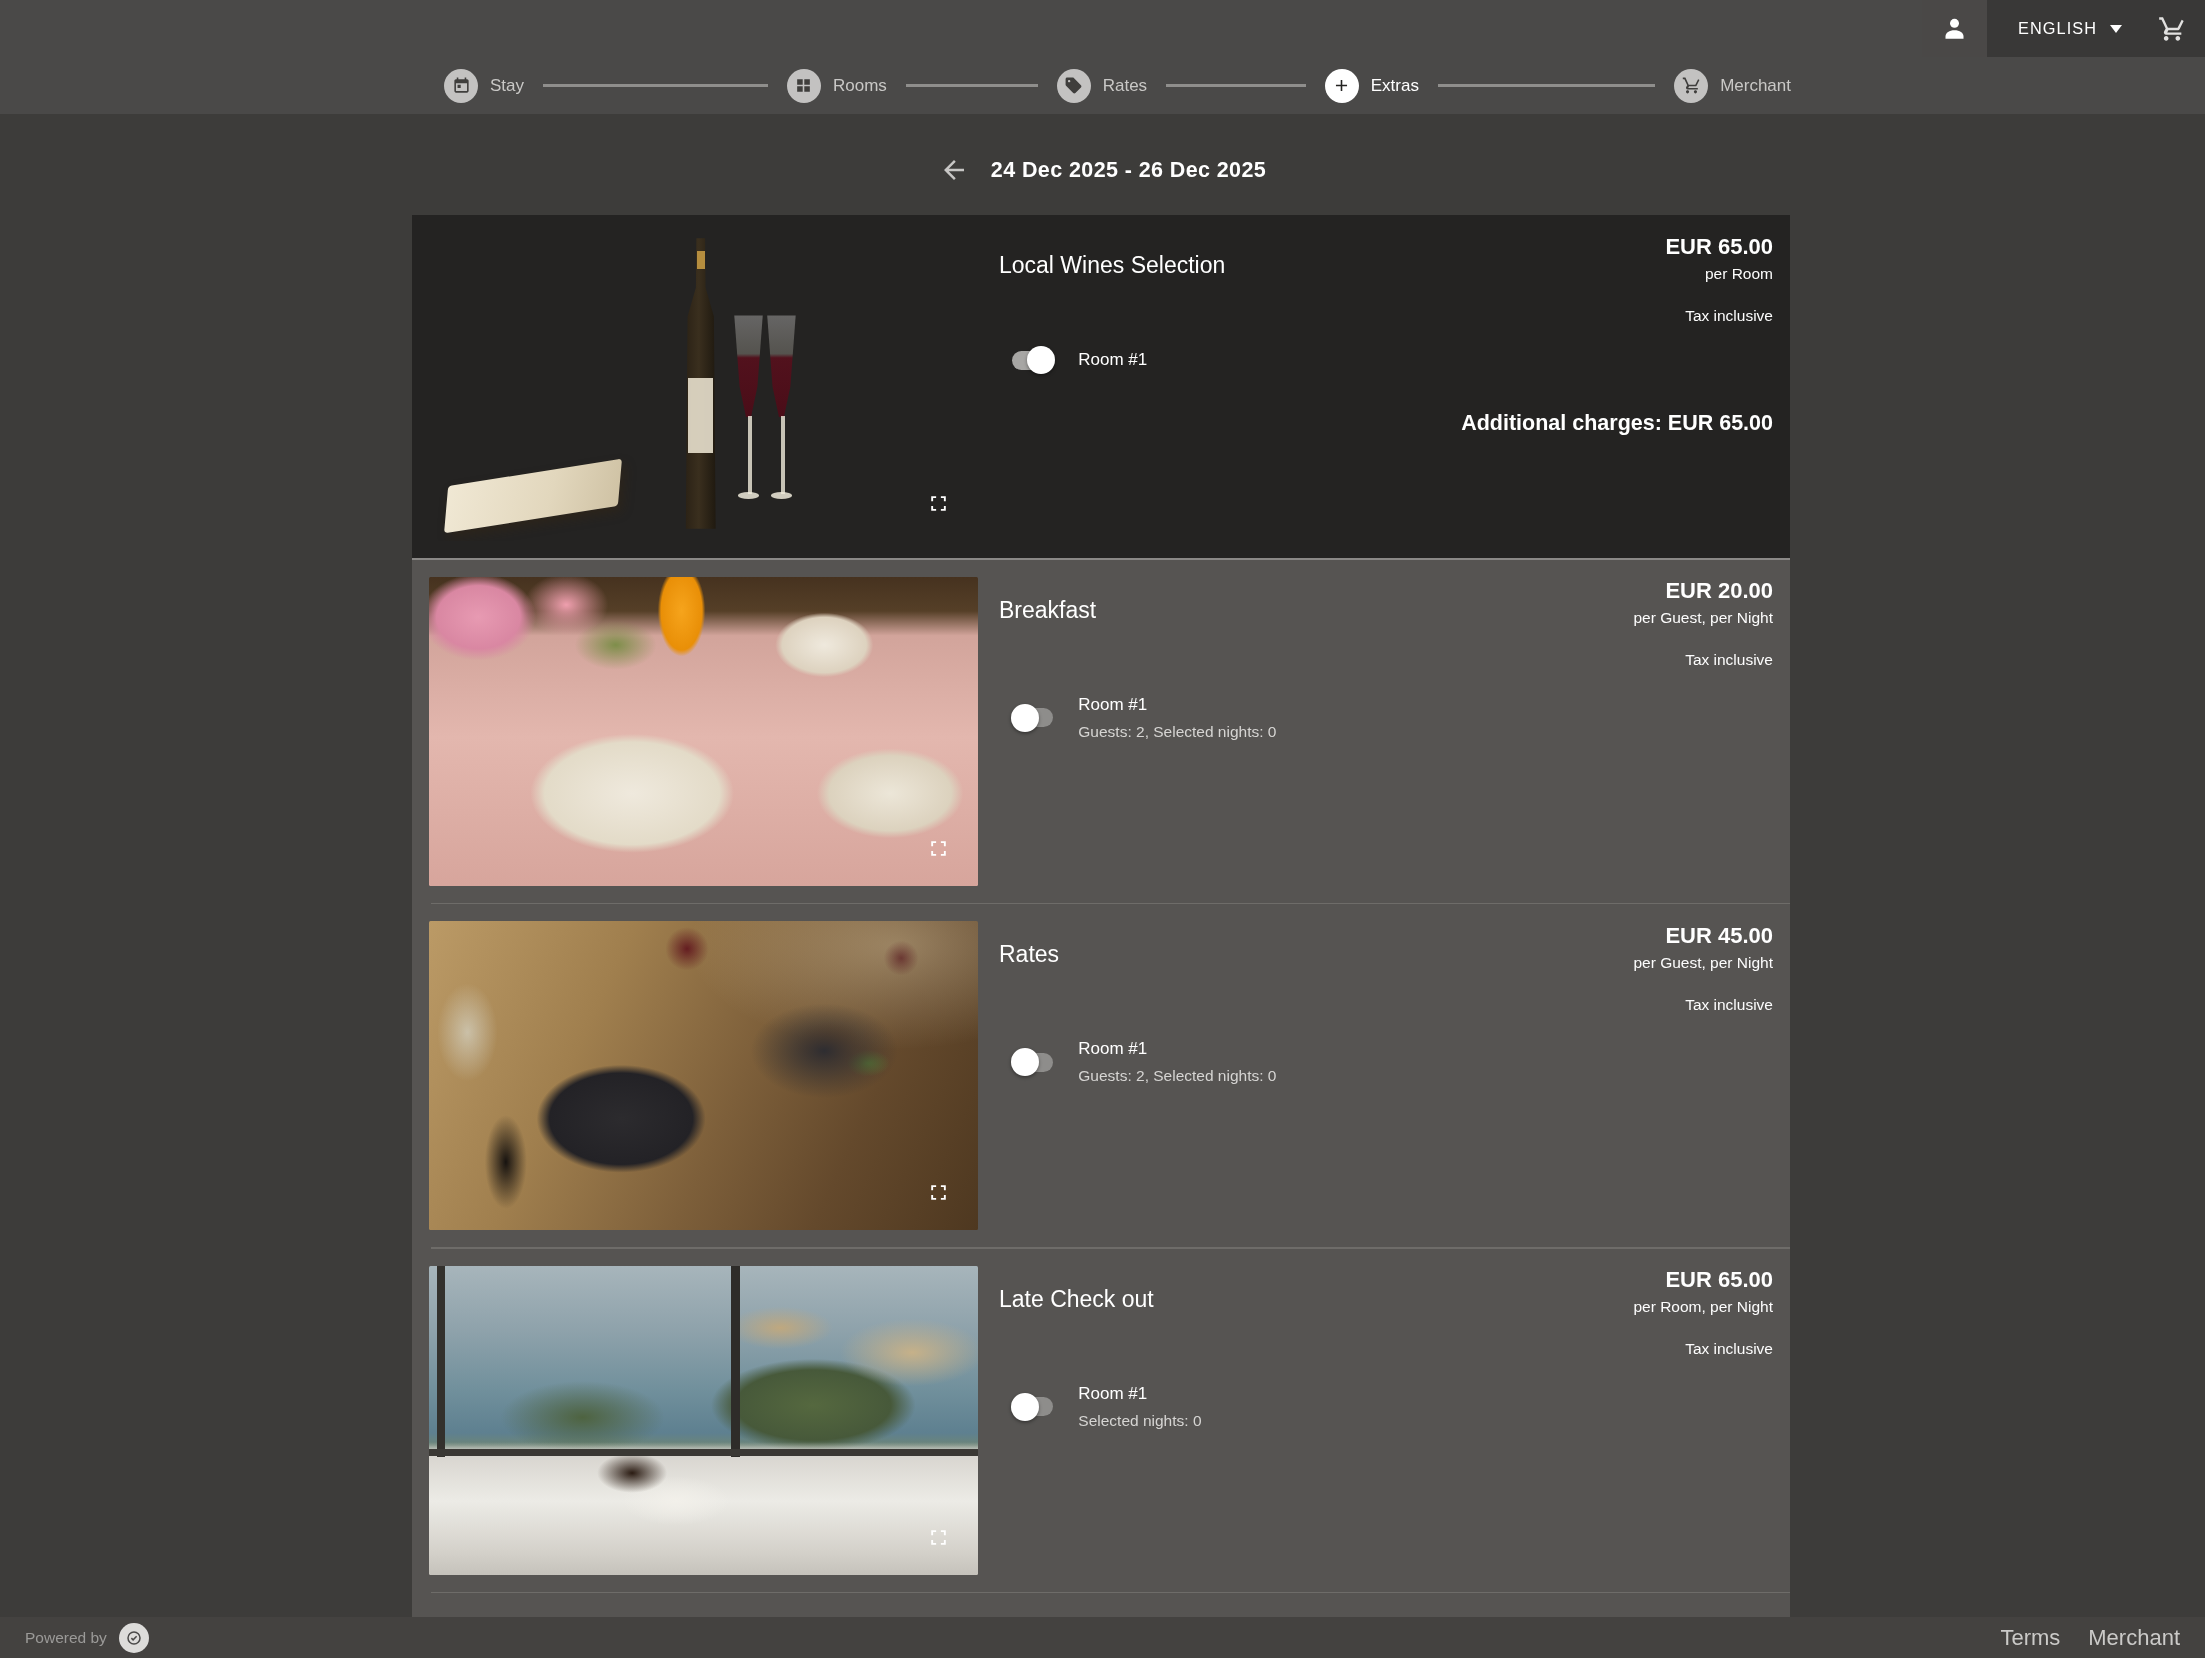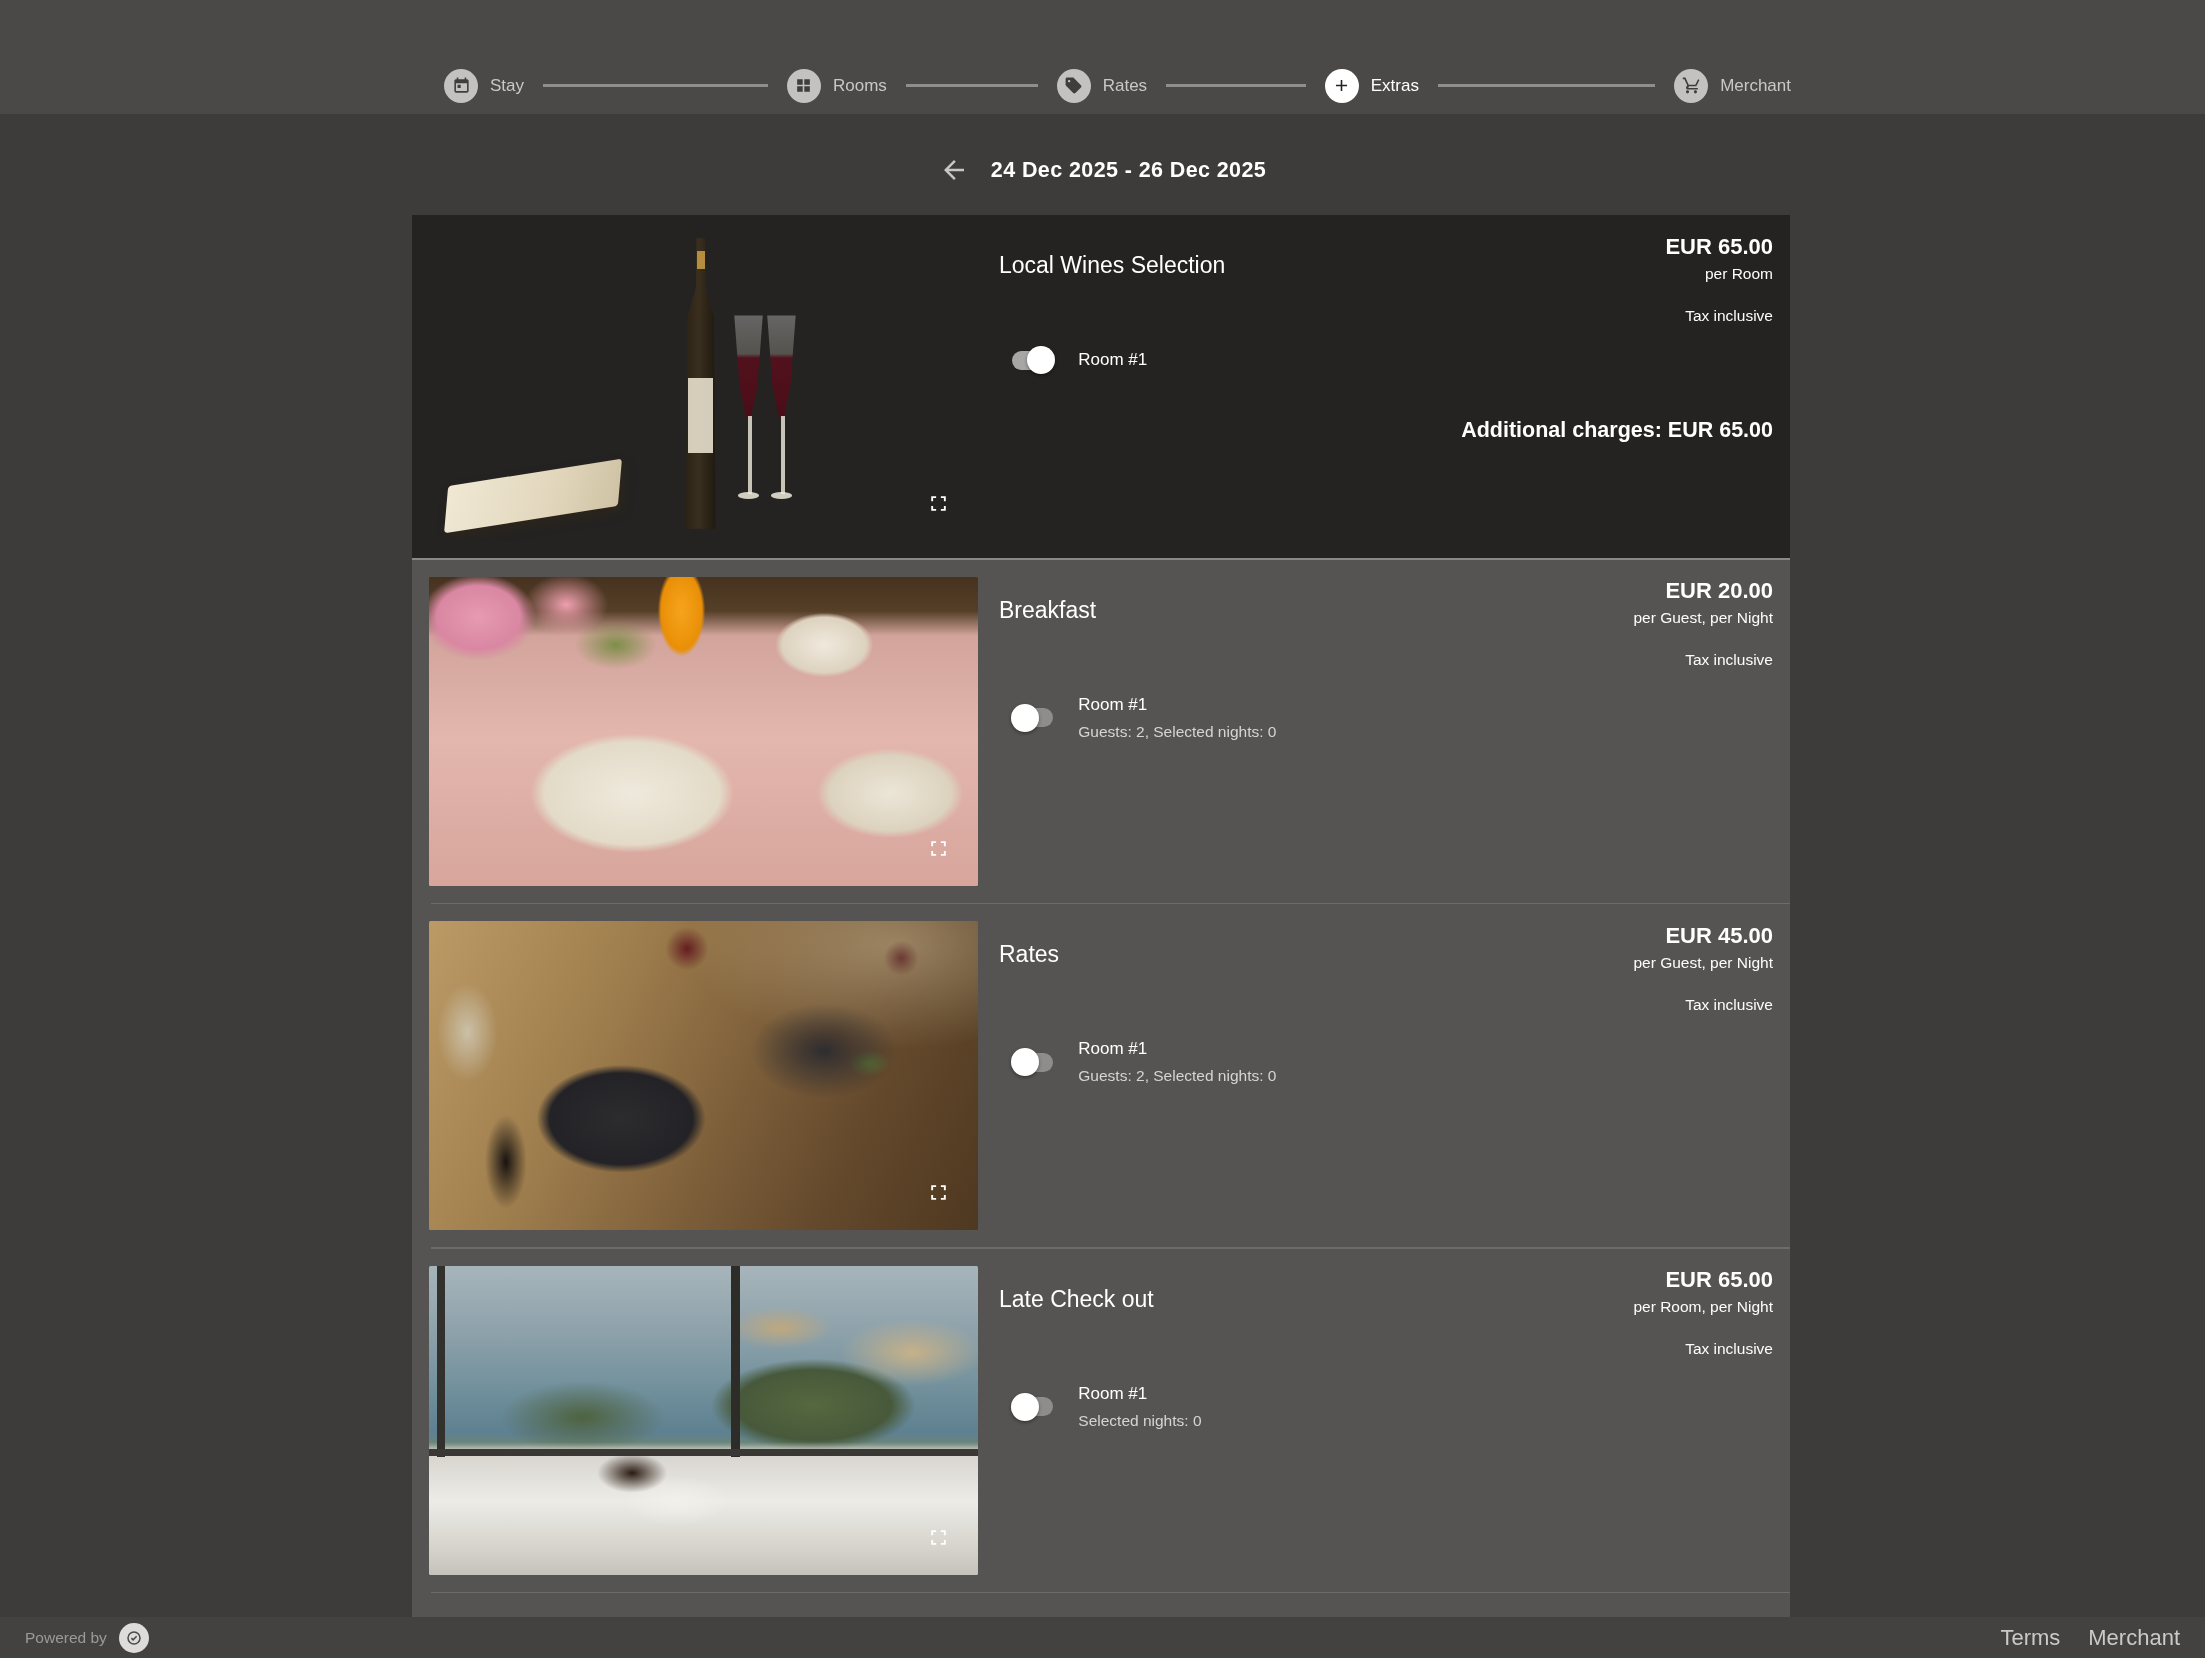--- a/index.html
+++ b/index.html
@@ -65,21 +65,21 @@
   .switch { position:relative; width:41px; height:19px; border-radius:9.6px; background:#8e8d8b; cursor:pointer; flex:none; }
   .switch .thumb {
     position:absolute; top:-4.4px; left:-1.5px; width:28px; height:28px; border-radius:50%;
     background:#fff; box-shadow:0 1.5px 3.7px rgba(0,0,0,.4);
   }
   .switch.on { background:#a7a6a4; }
   .switch.on .thumb { left:auto; right:-1.5px; }
   .room-text { margin-left:25px; }
   .room-label { font-size:17px; color:#fff; }
   .room-detail { font-size:15.5px; color:#d6d5d3; margin-top:8.1px; }
-  .charges { position:absolute; right:0; top:186px; font-size:21.5px; font-weight:700; color:#fff; }
+  .charges { position:absolute; right:0; top:179px; font-size:21.5px; font-weight:700; color:#fff; }
   
   .footer {
     position:absolute; left:0; bottom:0; width:100%; height:41px; background:#444240;
     display:flex; align-items:center; justify-content:space-between; padding:0 25px;
   }
   .powered { display:flex; align-items:center; gap:12px; font-size:15.5px; color:#9b9a98; }
   .logo-circle { width:30px; height:30px; border-radius:50%; background:#dddcda; display:flex; align-items:center; justify-content:center; }
   .foot-links { display:flex; gap:28px; }
   .foot-links a { font-size:22px; color:#cbcac8; text-decoration:none; cursor:pointer; }
   
@@ -161,20 +161,41 @@
       linear-gradient(180deg, #a7b5bb 0%, #8da1aa 22%, #71909c 40%, #5e8090 54%, #6c8578 58%, #dcd9d3 63%, #e9e7e2 100%);
   }
   .co-frame-v { position:absolute; left:55%; top:0; width:9px; height:62%; background:#2e2c29; }
   .co-frame-v2 { position:absolute; left:1.5%; top:0; width:7.4px; height:62%; background:#33312d; }
   .co-sill { position:absolute; left:0; top:59.5%; width:100%; height:6.7px; background:#3a3834; }
 </style>
 </head>
 <body>
 
 <div class="header">
+  <div class="topbar-right">
+    <button class="account-btn">
+      <span style="display:flex">
+        <svg width="27" height="27" viewBox="0 0 24 24" fill="#ffffff">
+            <circle cx="12" cy="7.4" r="4"></circle>
+            <path d="M12 13.6c-4.6 0-8 2.3-8 5.4V21h16v-2c0-3.1-3.4-5.4-8-5.4z"></path>
+          </svg>
+      </span>
+    </button>
+    <div class="lang">
+      <span class="lang-label">ENGLISH</span>
+      <span class="caret"></span>
+    </div>
+    <button class="cart-btn">
+      <span style="display:flex">
+        <svg width="28" height="28" viewBox="0 0 24 24" fill="#e2e1e0">
+            <path d="M7 18c-1.1 0-2 .9-2 2s.9 2 2 2 2-.9 2-2-.9-2-2-2zm10 0c-1.1 0-2 .9-2 2s.9 2 2 2 2-.9 2-2-.9-2-2-2zM7.9 13h8.9c.8 0 1.4-.4 1.8-1.1L22 5.2 20.3 4l-3.5 7H8.5L4.3 2H1v2h2l3.6 7.6-1.3 2.4C4.5 15.4 5.5 17 7 17h13v-2H7.9l1-2z"></path>
+          </svg>
+      </span>
+    </button>
+  </div>
 
   <nav class="stepper">
     <div class="step">
       <span class="step-circle">
         <svg width="19" height="19" viewBox="0 0 24 24" fill="#3f3e3c">
             <path d="M19 4h-1V2h-2v2H8V2H6v2H5c-1.1 0-2 .9-2 2v13c0 1.1.9 2 2 2h14c1.1 0 2-.9 2-2V6c0-1.1-.9-2-2-2zm0 15H5V9h14v10zm-8-8H7v4h4v-4z"></path>
           </svg>
       </span>
       <span class="step-label">Stay</span>
     </div>

